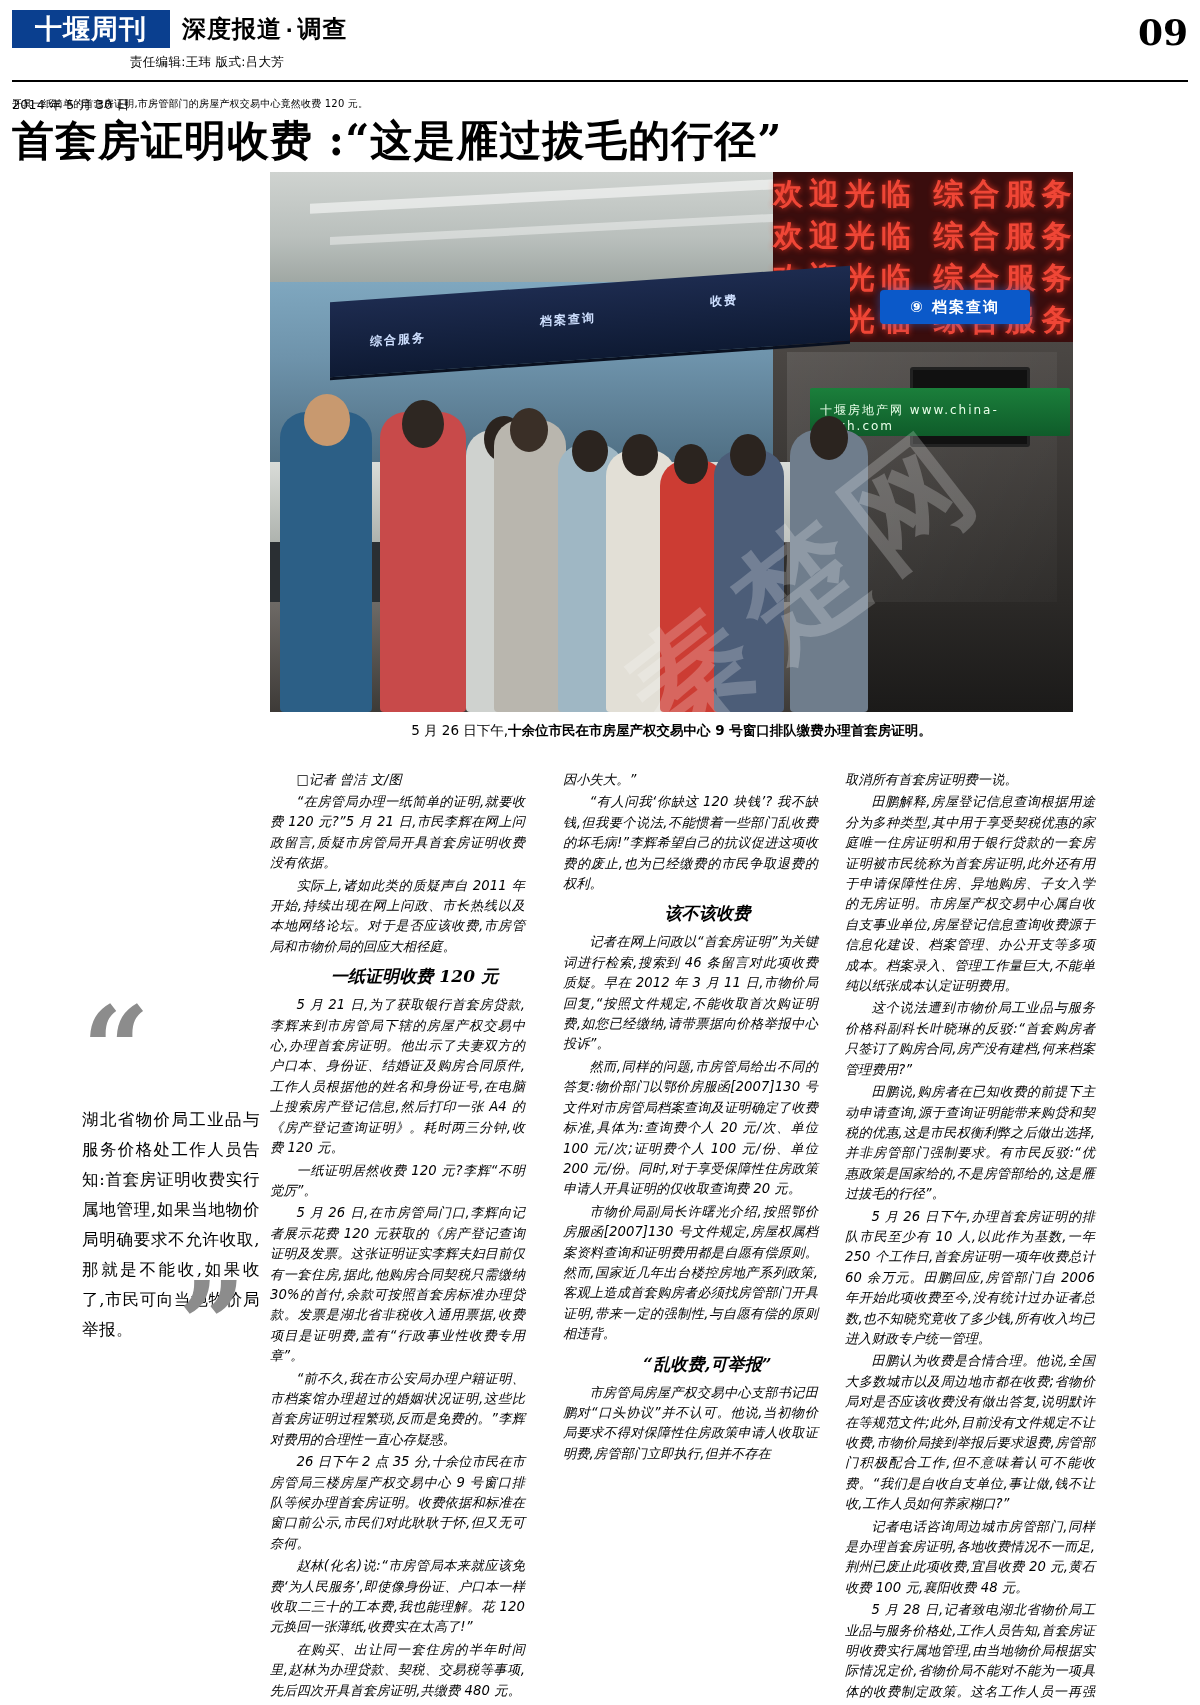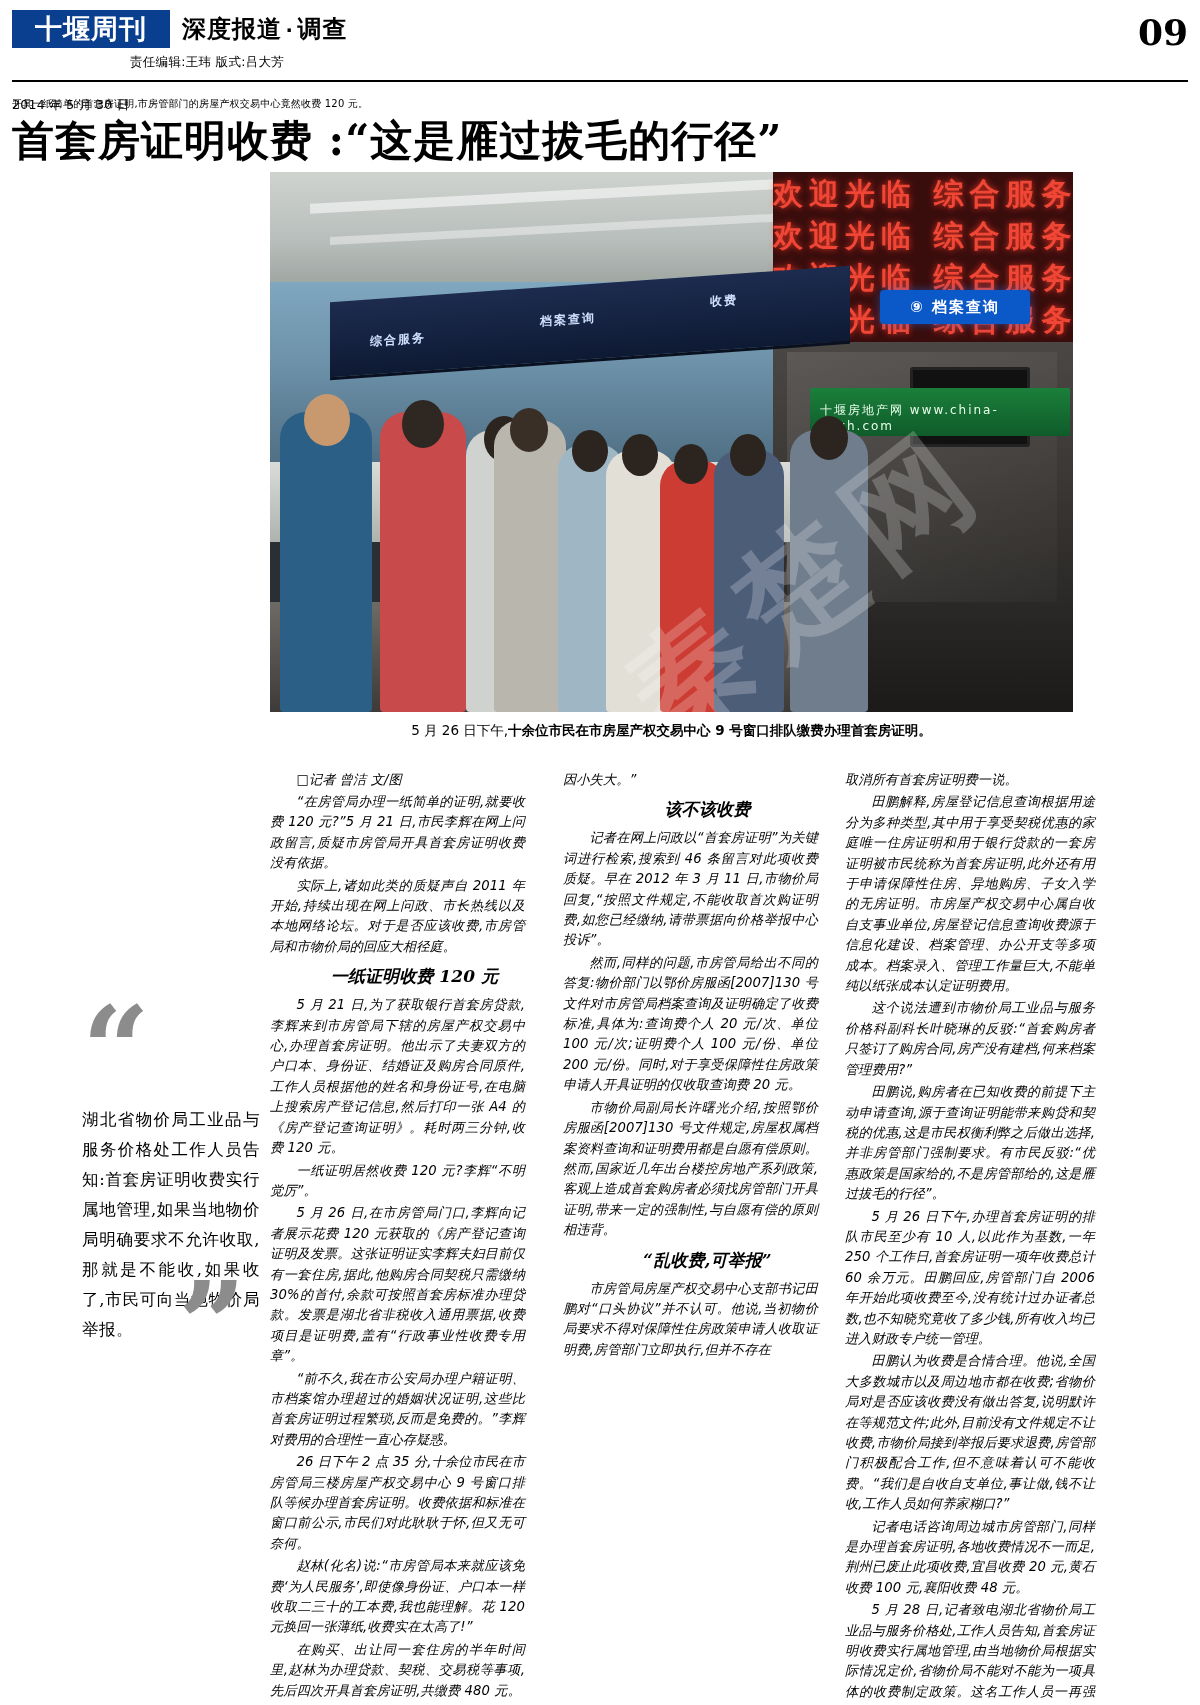--- a/index.html
+++ b/index.html
@@ -341,20 +341,21 @@
     <p>5 月 26 日,在市房管局门口,李辉向记者展示花费 120 元获取的《房产登记查询证明及发票。这张证明证实李辉夫妇目前仅有一套住房,据此,他购房合同契税只需缴纳 30%的首付,余款可按照首套房标准办理贷款。发票是湖北省非税收入通用票据,收费项目是证明费,盖有“行政事业性收费专用章”。</p>
     <p>“前不久,我在市公安局办理户籍证明、市档案馆办理超过的婚姻状况证明,这些比首套房证明过程繁琐,反而是免费的。”李辉对费用的合理性一直心存疑惑。</p>
     <p>26 日下午 2 点 35 分,十余位市民在市房管局三楼房屋产权交易中心 9 号窗口排队等候办理首套房证明。收费依据和标准在窗口前公示,市民们对此耿耿于怀,但又无可奈何。</p>
     <p>赵林(化名)说:“市房管局本来就应该免费‘为人民服务’,即使像身份证、户口本一样收取二三十的工本费,我也能理解。花 120 元换回一张薄纸,收费实在太高了!”</p>
     <p>在购买、出让同一套住房的半年时间里,赵林为办理贷款、契税、交易税等事项,先后四次开具首套房证明,共缴费 480 元。</p>
     <p>张鸿表达了缴费的无奈:“不交钱就不能办首套房证明,继而不能享受税收优惠、降低首付金额。权衡利弊,我只能缴费,免得</p>
   </div>
 
   <div class="col" id="col2">
     <p class="noindent">因小失大。”</p>
+    <p>“有人问我‘你缺这 120 块钱’? 我不缺钱,但我要个说法,不能惯着一些部门乱收费的坏毛病!”李辉希望自己的抗议促进这项收费的废止,也为已经缴费的市民争取退费的权利。</p>
     <p class="sub-head">该不该收费</p>
     <p>记者在网上问政以“首套房证明”为关键词进行检索,搜索到 46 条留言对此项收费质疑。早在 2012 年 3 月 11 日,市物价局回复,“按照文件规定,不能收取首次购证明费,如您已经缴纳,请带票据向价格举报中心投诉”。</p>
     <p>然而,同样的问题,市房管局给出不同的答复:物价部门以鄂价房服函[2007]130 号文件对市房管局档案查询及证明确定了收费标准,具体为:查询费个人 20 元/次、单位 100 元/次;证明费个人 100 元/份、单位 200 元/份。同时,对于享受保障性住房政策申请人开具证明的仅收取查询费 20 元。</p>
     <p>市物价局副局长许曙光介绍,按照鄂价房服函[2007]130 号文件规定,房屋权属档案资料查询和证明费用都是自愿有偿原则。然而,国家近几年出台楼控房地产系列政策,客观上造成首套购房者必须找房管部门开具证明,带来一定的强制性,与自愿有偿的原则相违背。</p>
     <p class="sub-head">“乱收费,可举报”</p>
     <p>市房管局房屋产权交易中心支部书记田鹏对“口头协议”并不认可。他说,当初物价局要求不得对保障性住房政策申请人收取证明费,房管部门立即执行,但并不存在</p>
   </div>
 
   <div class="col" id="col3">
     <p class="noindent">取消所有首套房证明费一说。</p>

